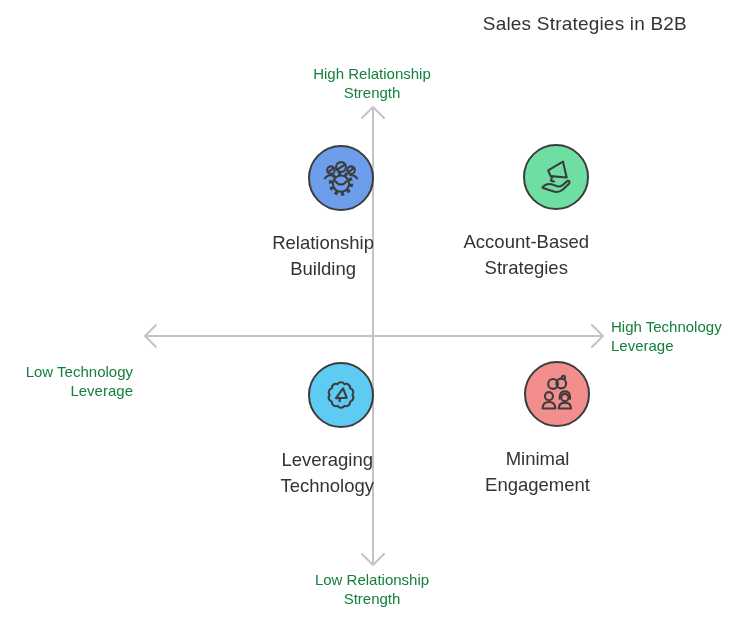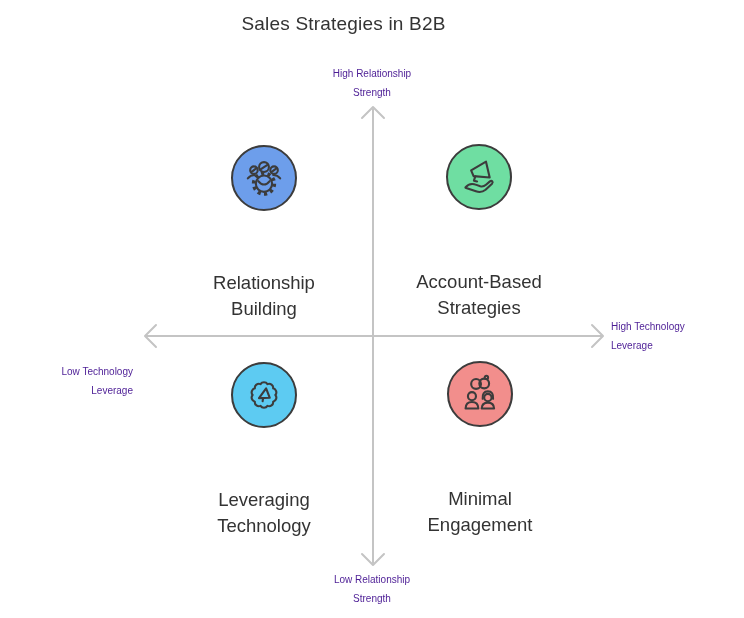--- a/index.html
+++ b/index.html
@@ -12,48 +12,47 @@
     height: 618px;
     background: #ffffff;
     overflow: hidden;
   }
 
   .title {
     position: absolute;
     top: 13px;
     left: 0;
     width: 687px;
-    text-align: center;
+    text-align: right;
     font-size: 19px;
     font-weight: 500;
     color: #333333;
     letter-spacing: 0.2px;
   }
 
   .axes-svg { position: absolute; left: 0; top: 0; }
 
   .axis-label {
     position: absolute;
-    font-size: 10px;
+    font-size: 15px;
     line-height: 19px;
-    color: #4c1d95;
+    color: #15803d;
     white-space: pre-line;
   }
   .axis-top    { left: 272px; top: 64px;  width: 200px; text-align: center; }
   .axis-bottom { left: 272px; top: 570px; width: 200px; text-align: center; }
   .axis-left   { left: 0px;   top: 317px; width: 133px; text-align: right; margin-top: 45px; }
   .axis-right  { left: 611px; top: 317px; width: 140px; text-align: left; }
 
   .quad {
     position: absolute;
     width: 220px;
     display: flex;
     flex-direction: column;
-    align-items: center;
-    gap: 40px;
+    align-items: flex-end;
   }
   .q-tl { left: 154px; top: 145px; }
   .q-tr { left: 369px; top: 144px; }
   .q-bl { left: 154px; top: 362px; }
   .q-br { left: 370px; top: 361px; }
 
   .bubble {
     width: 66px;
     height: 66px;
     border-radius: 50%;

